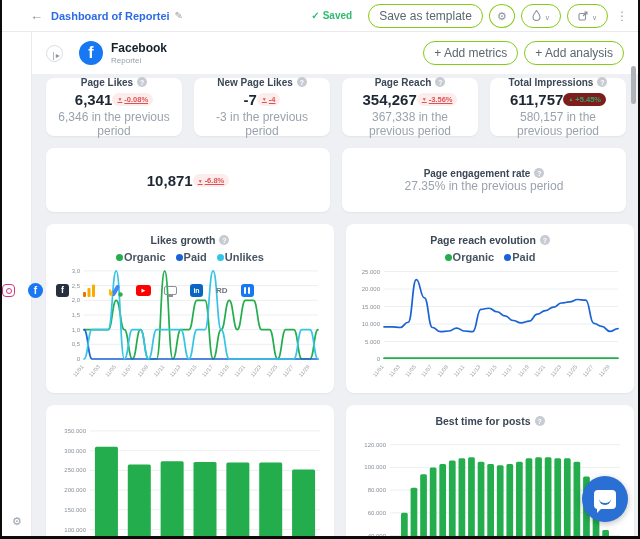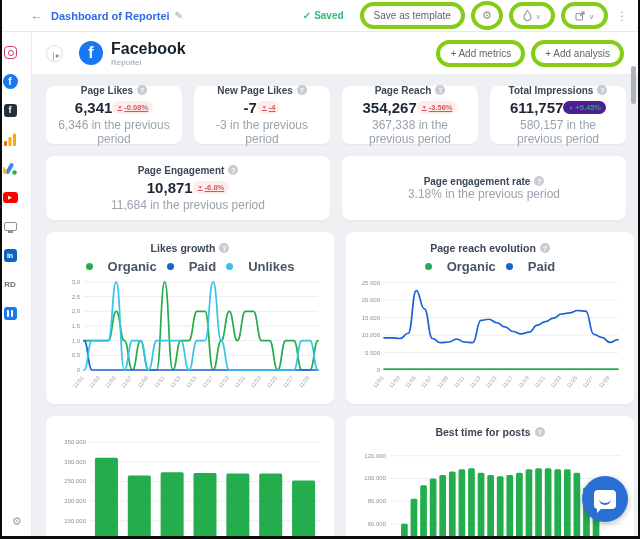--- a/index.html
+++ b/index.html
@@ -8,34 +8,34 @@
         border-left:2px solid #0b0b0b;border-right:2px solid #0b0b0b;border-bottom:3px solid #0b0b0b;}
   
   .topbar{position:absolute;left:0;top:0;width:100%;height:32px;background:#fff;border-bottom:1px solid #e8eaee;
           display:flex;align-items:center;padding:4px 10px;z-index:5;}
   .back{color:#8a939e;font-size:13px;margin:0 8px 0 18px;cursor:pointer;}
   .doc-title{color:#2e6be6;font-weight:700;font-size:11px;}
   .edit-ic{color:#9aa3ad;font-size:10px;margin-left:5px;}
   .topbar .spacer{flex:1;}
   .saved{color:#2dbd6e;font-weight:700;font-size:10px;margin-right:10px;text-align:right;}
   .saved .chk{margin-right:3px;font-weight:700;}
-  .pill{border:4px solid #84cc16;background:#fff;border-radius:14px;padding:4px 10px;font-size:10px;
+  .pill{border:1px solid #84cc16;background:#fff;border-radius:14px;padding:4px 10px;font-size:12px;
         color:#5b6770;display:inline-flex;align-items:center;gap:4px;margin-left:6px;cursor:pointer;}
   .pill.icon-only{padding:4px 7px;border-radius:50%;}
   .kebab{color:#9aa3ad;font-size:12px;margin-left:8px;letter-spacing:0;cursor:pointer;}
   [data-name="back-icon"]::before{content:"←";}
   [data-name="edit-icon"]::before{content:"✎";}
   [data-name="check-icon"]::before{content:"✓";}
   [data-name="gear-icon"]::before{content:"⚙";font-size:11px;color:#8a939e;}
   [data-name="kebab-icon"]::before{content:"⋮";}
   [data-name="chevron-down-icon"]::before{content:"∨";font-size:7px;color:#8a939e;}
   [data-name="collapse-icon"]::before{content:"❘▸";font-size:8px;color:#8a939e;letter-spacing:-1px;}
   
   .sidebar{position:absolute;left:0;top:32px;bottom:0;width:30px;background:#fff;border-right:1px solid #e8eaee;
-           display:flex;flex-direction:column;padding-top:12px;gap:13px;z-index:4;}
+           display:flex;flex-direction:row;align-items:center;padding-top:12px;gap:13px;z-index:4;}
   .s-item{width:16px;height:16px;display:flex;align-items:center;justify-content:center;cursor:pointer;}
   .ig{width:13px;height:13px;border:1.6px solid #d63a7a;border-radius:4px;position:relative;}
   .ig::before{content:"";position:absolute;left:3px;top:3px;width:4px;height:4px;border:1.4px solid #d63a7a;border-radius:50%;}
   .fb-circle{width:15px;height:15px;border-radius:50%;background:#1877f2;color:#fff;font-weight:700;font-size:10px;
              display:flex;align-items:center;justify-content:center;}
   .fb-circle::before{content:"f";}
   .fb-dark{width:13px;height:13px;border-radius:3px;background:#27303f;color:#fff;font-weight:700;font-size:9px;
            display:flex;align-items:center;justify-content:center;}
   .fb-dark::before{content:"f";}
   .yt{width:15px;height:11px;border-radius:3px;background:#ff0000;color:#fff;font-size:5px;
@@ -51,46 +51,46 @@
   .meta::before,.meta::after{content:"";width:2px;height:7px;background:#fff;border-radius:1px;}
   .s-gear{position:absolute;bottom:8px;left:0;width:30px;text-align:center;color:#9aa3ad;font-size:11px;cursor:pointer;}
   
   .content{position:absolute;left:30px;top:32px;right:0;bottom:0;}
   .chead{position:absolute;left:0;top:0;right:0;height:42px;background:#fff;display:flex;align-items:center;padding:0 14px;}
   .collapse-btn{width:17px;height:17px;border:1px solid #d9dee3;border-radius:50%;background:#fff;
                 display:flex;align-items:center;justify-content:center;margin-right:16px;cursor:pointer;}
   .fb-logo{width:24px;height:24px;border-radius:50%;background:#1877f2;color:#fff;font-weight:700;font-size:16px;
            display:flex;align-items:center;justify-content:center;margin-right:8px;}
   .fb-logo::before{content:"f";}
-  .ch-title{font-size:16px;font-weight:700;color:#15202b;line-height:1.2;}
+  .ch-title{font-size:12px;font-weight:700;color:#15202b;line-height:1.2;}
   .ch-sub{font-size:8px;color:#98a1ab;}
   .chead .spacer{flex:1;}
   
-  .body{position:absolute;left:0;top:42px;right:0;bottom:0;padding:12px 12px 0 14px;}
+  .body{position:absolute;left:0;top:42px;right:0;bottom:0;padding:4px 12px 0 14px;}
   .row{display:flex;gap:12px;margin-bottom:12px;}
   .card{background:#fff;border-radius:8px;box-shadow:0 1px 2px rgba(20,30,40,.05);padding:8px 8px;text-align:center;}
   .kpi{flex:1;height:58px;display:flex;flex-direction:column;justify-content:center;}
   .kpi-wide{flex:1;height:64px;display:flex;flex-direction:column;justify-content:center;}
   .k-label{font-size:10px;font-weight:700;color:#3c4757;display:flex;align-items:center;justify-content:center;gap:4px;}
   .q{width:10px;height:10px;border-radius:50%;background:#c6ccd2;color:#fff;font-size:7px;font-weight:700;
      display:inline-flex;align-items:center;justify-content:center;cursor:pointer;}
   .q::before{content:"?";}
   .k-valrow{display:flex;align-items:center;justify-content:center;margin:3px 0 2px;}
   .k-value{font-size:15px;font-weight:700;color:#1d2733;}
   .delta{font-size:7.5px;font-weight:700;border-radius:8px;padding:2px 5px;display:inline-flex;align-items:center;gap:2px;}
   .delta.down{color:#e05252;background:#fdecec;text-decoration:underline;}
-  .delta.up{color:#2aa666;background:#4c1d95;}
+  .delta.up{color:#2aa666;background:#7f1d1d;}
   .delta.down::before{content:"▼";font-size:5px;}
   .delta.up::before{content:"▲";font-size:5px;}
   .k-prev{font-size:12px;color:#9aa3ad;}
   
   .chart-card{flex:1;padding:10px 8px 4px;}
   .c-title{font-size:10.5px;font-weight:700;color:#3c4757;display:flex;align-items:center;justify-content:center;gap:4px;}
   .legend{display:flex;justify-content:center;gap:10px;margin-top:5px;}
-  .legend .li-item{display:flex;align-items:center;gap:15px;font-size:13px;font-weight:700;color:#4a5562;justify-content:flex-end;}
+  .legend .li-item{display:flex;align-items:center;gap:1px;font-size:11px;font-weight:700;color:#4a5562;justify-content:flex-end;}
   .legend .dot{width:7px;height:7px;border-radius:50%;}
   svg text{font-family:"Liberation Sans",sans-serif;}
   
   .scroll-thumb{position:absolute;right:2px;top:66px;width:5px;height:38px;border-radius:3px;background:#aeb3ba;z-index:9;cursor:pointer;}
   .chat{position:absolute;right:10px;bottom:14px;width:46px;height:46px;border-radius:50%;background:#2a6fd4;z-index:9;
         display:flex;align-items:center;justify-content:center;cursor:pointer;box-shadow:0 2px 6px rgba(0,0,0,.25);}
   .chat-bubble{width:22px;height:19px;background:#fff;border-radius:4px;position:relative;}
   .chat-bubble::before{content:"";position:absolute;left:5px;top:7px;width:12px;height:6px;
         border-bottom:2.5px solid #2a6fd4;border-radius:0 0 10px 10px;}
   .chat-bubble::after{content:"";position:absolute;left:3px;bottom:-4px;border:3px solid transparent;border-top-color:#fff;border-left-color:#fff;}
@@ -227,36 +227,31 @@
           <div class="k-valrow">
               <span class="k-value" data-name="kpi-value">611,757</span>
               <span class="delta up" data-name="delta-badge">+5.45%</span>
             </div>
           <div class="k-prev" data-name="kpi-previous">580,157 in the previous period</div>
         </div>
       </div>
 
       <div class="row" data-name="kpi-row-2">
         <div class="card kpi-wide" data-name="kpi-card-page-engagement">
-          <div class="k-label">
-              <span data-name="kpi-label">Page Engagement</span>
-              <span class="q" data-name="help-icon"></span>
-            </div>
           <div class="k-valrow">
               <span class="k-value" data-name="kpi-value">10,871</span>
               <span class="delta down" data-name="delta-badge">-6.8%</span>
             </div>
-          <div class="k-prev" data-name="kpi-previous">11,684 in the previous period</div>
         </div>
         <div class="card kpi-wide" data-name="kpi-card-page-engagement-rate">
           <div class="k-label">
               <span data-name="kpi-label">Page engagement rate</span>
               <span class="q" data-name="help-icon"></span>
             </div>
-          <div class="k-prev" data-name="kpi-previous">3.18% in the previous period</div>
+          <div class="k-prev" data-name="kpi-previous">27.35% in the previous period</div>
         </div>
       </div>
 
       <div class="row" data-name="line-charts-row">
         <div class="card chart-card" data-name="likes-growth-card">
           <div class="c-title">
               <span data-name="chart-title">Likes growth</span>
               <span class="q" data-name="help-icon"></span>
             </div>
           <div class="legend" data-name="chart-legend">

